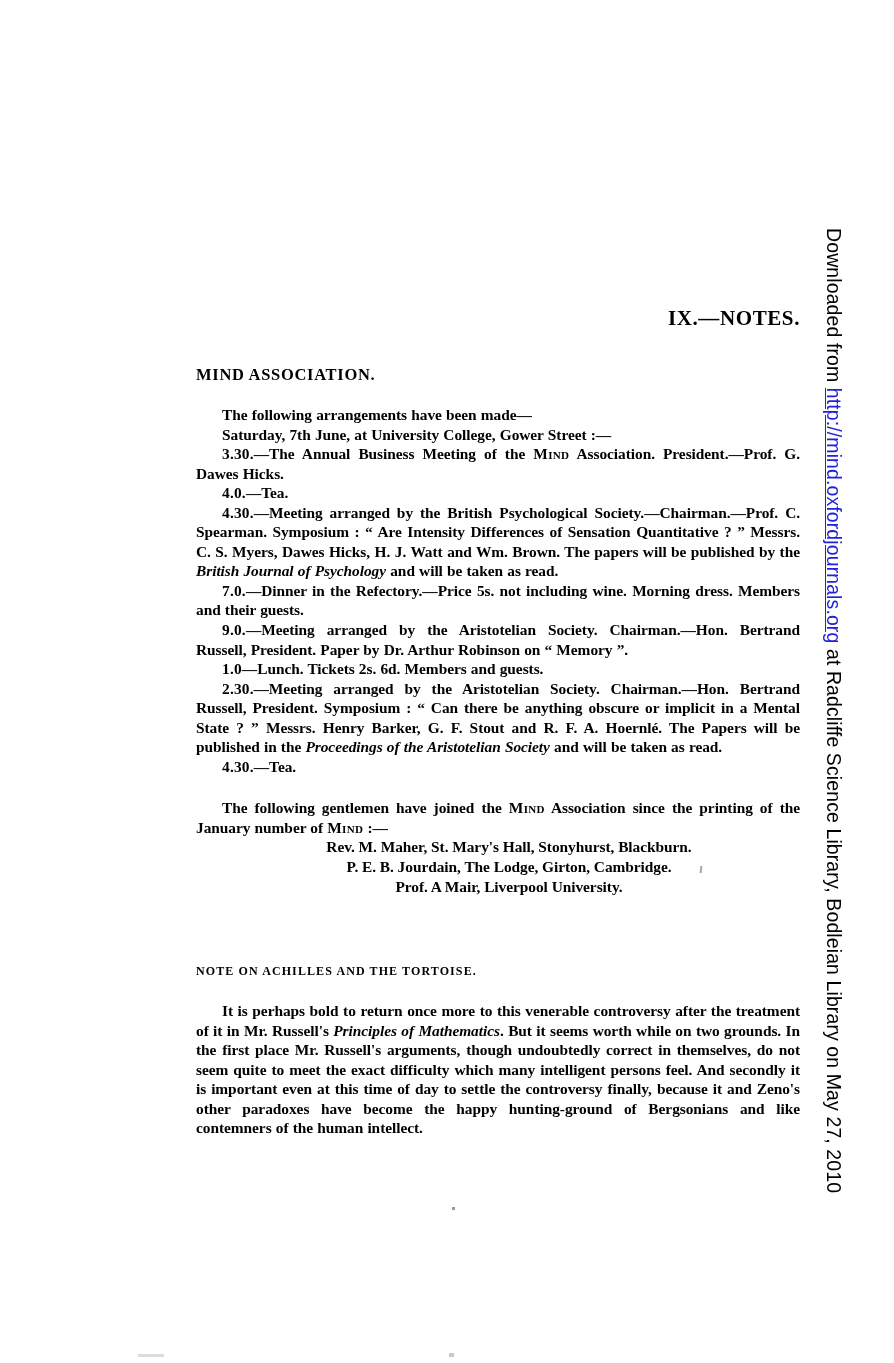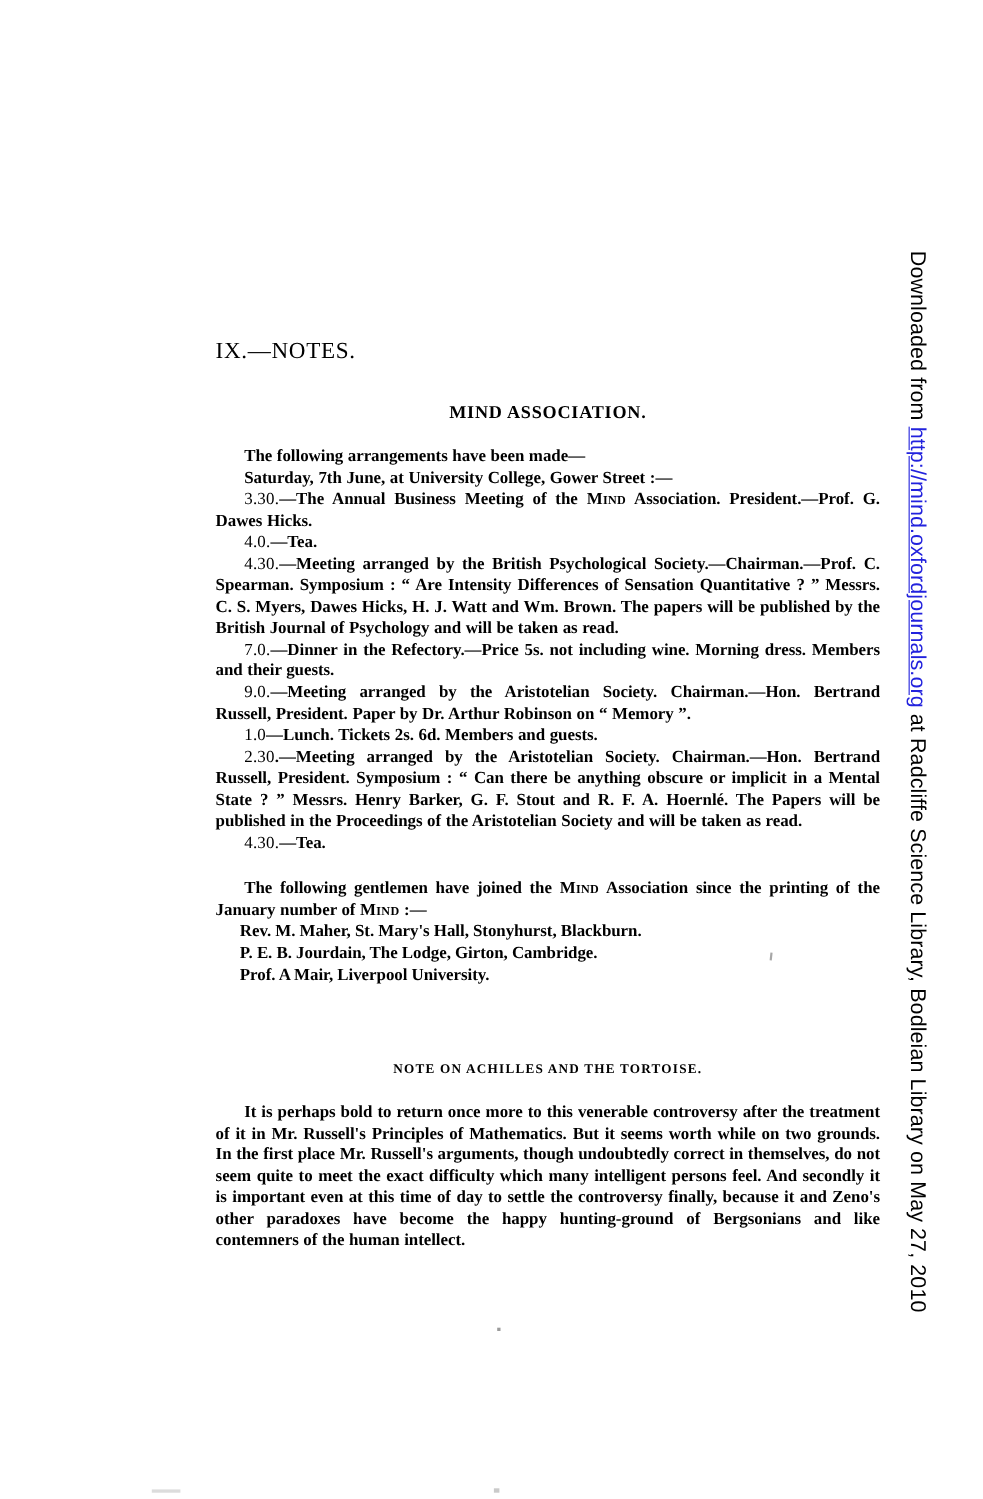--- a/index.html
+++ b/index.html
@@ -26,29 +26,29 @@
 
   
   .text-column {
     position: absolute;
     left: 196px;
     top: 306px;
     width: 604px;
   }
 
   .article-number-heading {
-    text-align: left;
+    text-align: right;
     font-size: 21px;
     letter-spacing: 0.6px;
     margin: 0 0 34px 0;
-    font-weight: normal;
+    font-weight: bold;
   }
 
   .section-heading {
-    text-align: center;
+    text-align: left;
     font-size: 16.5px;
     font-weight: bold;
     letter-spacing: 0.7px;
     margin: 0 0 20px 0;
   }
 
   .section-heading.achilles {
     margin-top: 68px;
     margin-bottom: 22px;
     font-size: 12px;
@@ -63,39 +63,40 @@
     text-indent: 26px;
     font-weight: bold;
     letter-spacing: -0.05px;
     word-spacing: 0.4px;
   }
 
   p.listing {
     margin: 0;
     font-size: 15.4px;
     line-height: 19.55px;
-    text-align: left;
+    text-align: center;
     text-indent: 22px;
     font-weight: bold;
     letter-spacing: -0.05px;
   }
   .gap-medium { height: 22px; }
 
   .smallcaps {
     font-variant: small-caps;
     font-weight: bold;
     letter-spacing: 0.3px;
   }
 
   .oldstyle-time {
-    font-weight: normal;
+    font-weight: bold;
     letter-spacing: 0.2px;
   }
 
   .italic {
+    font-style: italic;
     font-weight: bold;
   }
 
   
   .scan-speck {
     position: absolute;
     left: 700px;
     top: 866px;
     width: 2px;
     height: 7px;

